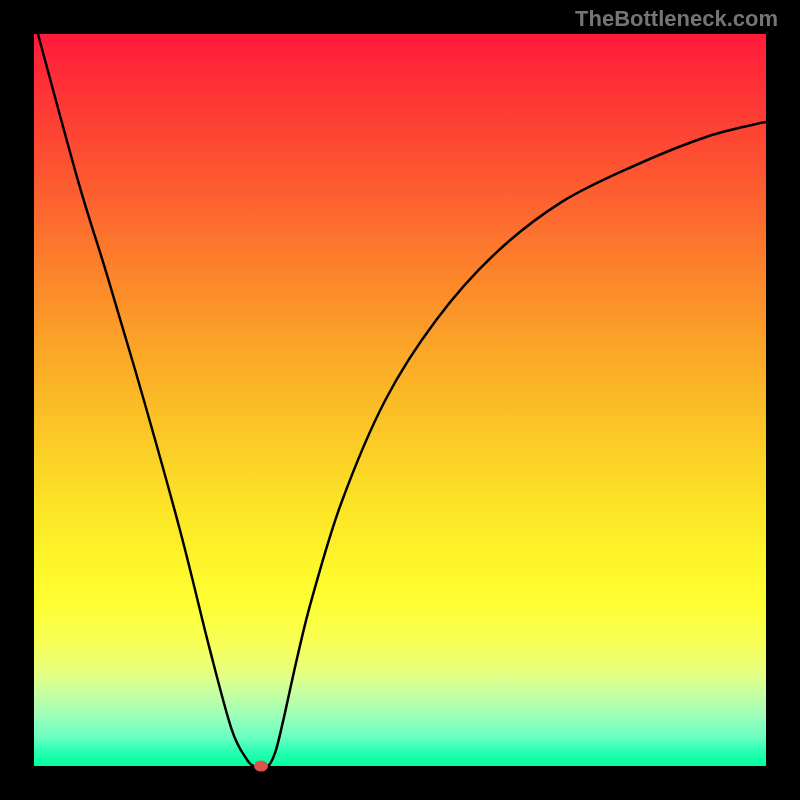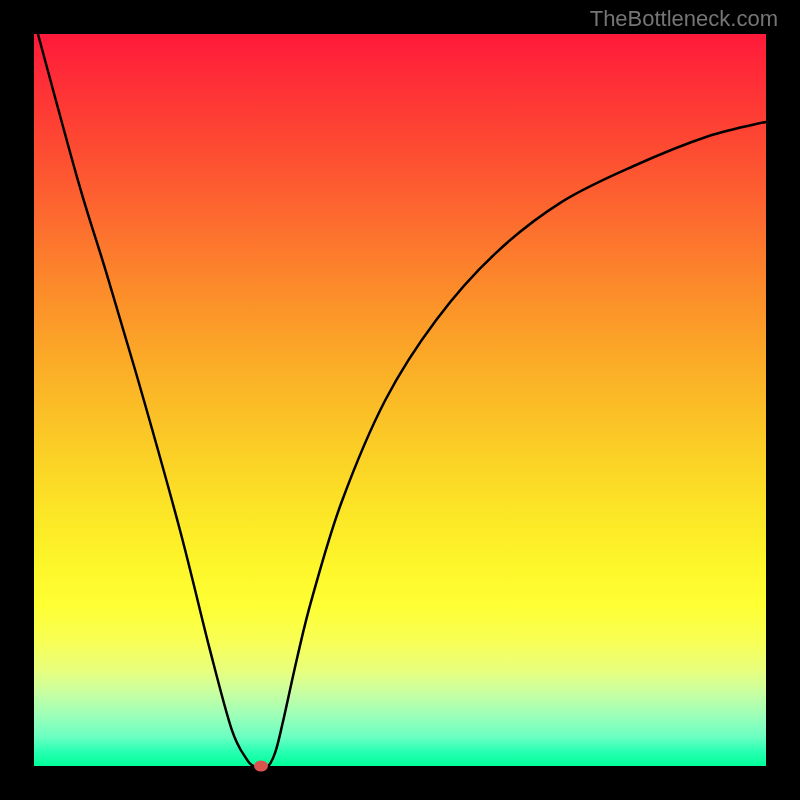--- a/index.html
+++ b/index.html
@@ -16,21 +16,21 @@
       overflow: hidden;
     }
 
     .watermark {
       position: absolute;
       top: 6px;
       right: 22px;
       font-family: Arial, sans-serif;
       font-size: 22px;
       color: #757575;
-      font-weight: normal;
+      font-weight: bold;
       z-index: 10;
     }
 
     .plot-area {
       position: absolute;
       top: 34px;
       left: 34px;
       width: 732px;
       height: 732px;
       z-index: 1;

